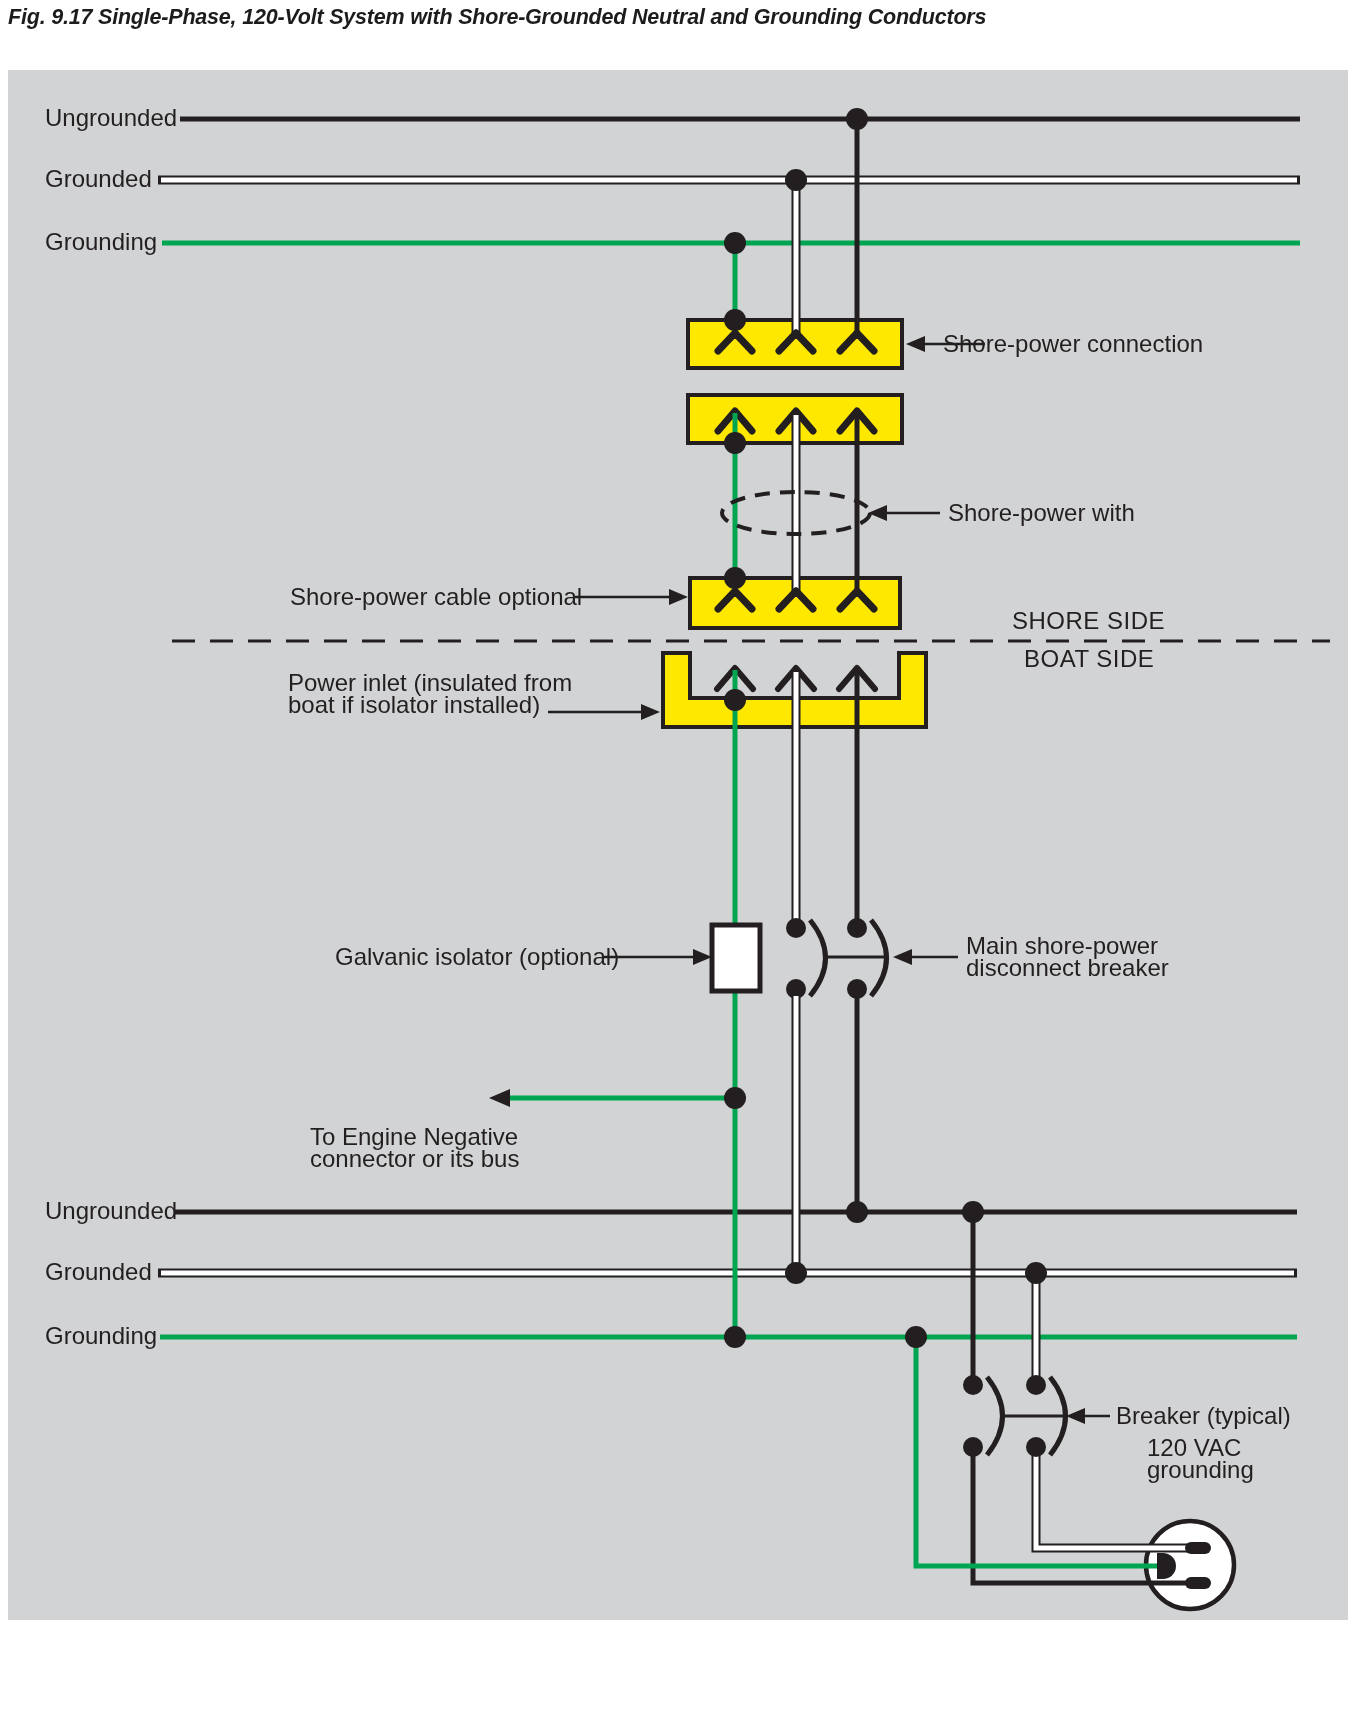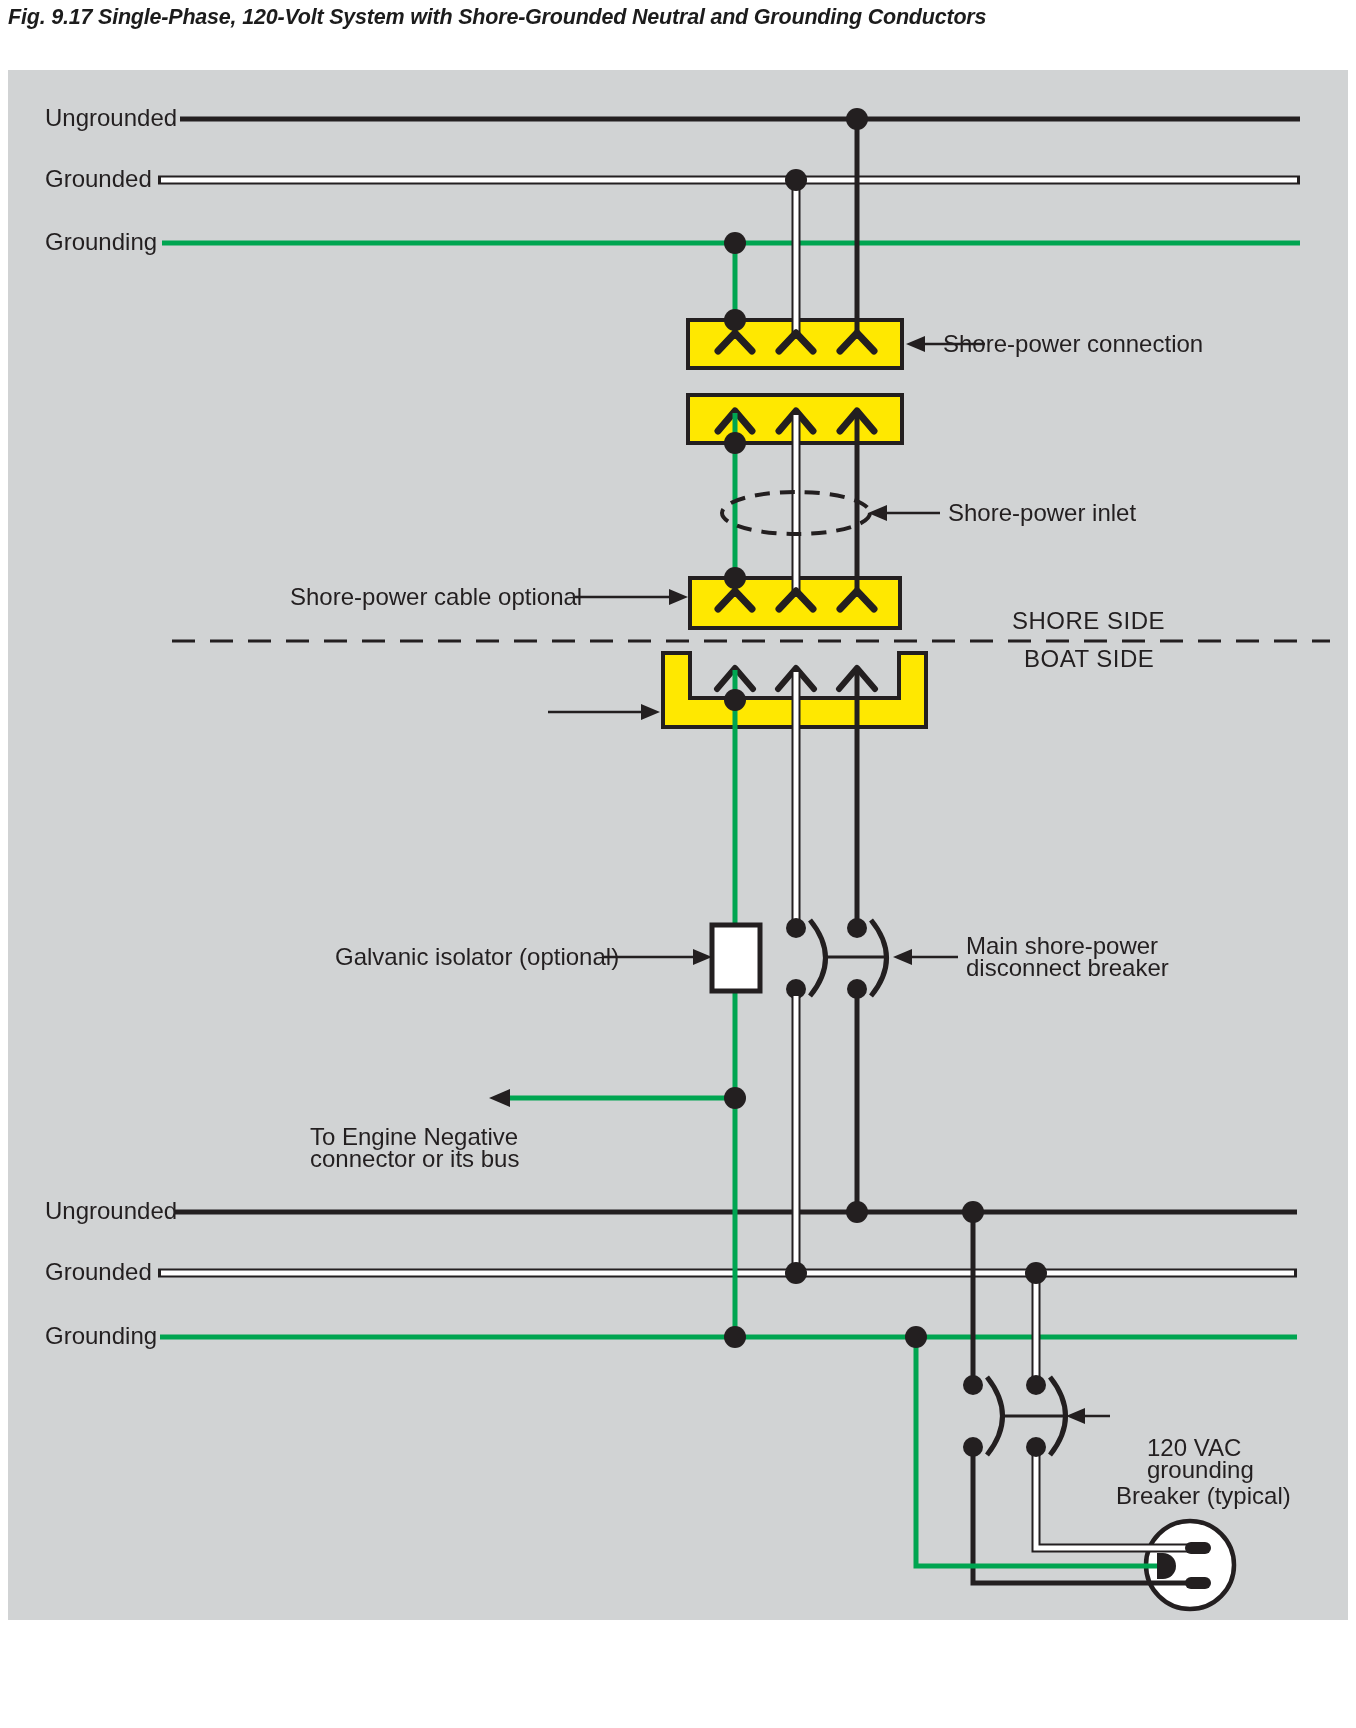--- a/index.html
+++ b/index.html
@@ -167,43 +167,47 @@
       <line x1="1084" y1="1416" x2="1110" y2="1416" class="ink" stroke-width="2.5"></line>
       <polygon points="1066,1416 1085,1408 1085,1424" class="dot"></polygon>
     </g>
   </svg>
 
   <div class="lbl" style="left:45px;top:107px">Ungrounded</div>
   <div class="lbl" style="left:45px;top:168px">Grounded</div>
   <div class="lbl" style="left:45px;top:231px">Grounding</div>
 
   <div class="lbl" style="left:943px;top:333px">Shore-power connection</div>
-  <div class="lbl" style="left:948px;top:502px">Shore-power inlet</div>
+  <div class="lbl" style="left:948px;top:502px">Shore-power with</div>
   <div class="lbl" style="left:290px;top:586px">Shore-power cable optional</div>
 
   <div class="lbl small-caps" style="left:1012px;top:610px">SHORE SIDE</div>
   <div class="lbl small-caps" style="left:1024px;top:648px">BOAT SIDE</div>
 
+  <div class="lbl" style="left:288px;top:672px">
+    <div>Power inlet (insulated from</div>
+    <div>boat if isolator installed)</div>
+  </div>
 
   <div class="lbl" style="left:335px;top:946px">Galvanic isolator (optional)</div>
 
   <div class="lbl" style="left:966px;top:935px">
     <div>Main shore-power</div>
     <div>disconnect breaker</div>
   </div>
 
   <div class="lbl" style="left:310px;top:1126px">
     <div>To Engine Negative</div>
     <div>connector or its bus</div>
   </div>
 
   <div class="lbl" style="left:45px;top:1200px">Ungrounded</div>
   <div class="lbl" style="left:45px;top:1261px">Grounded</div>
   <div class="lbl" style="left:45px;top:1325px">Grounding</div>
 
-  <div class="lbl" style="left:1116px;top:1485px">Breaker (typical)</div>
+  <div class="lbl" style="left:1116px;top:1405px">Breaker (typical)</div>
 
   <div class="lbl" style="left:1147px;top:1437px">
     <div>120 VAC</div>
     <div>grounding</div>
   </div>
 
 </div>
 
 </body></html>

